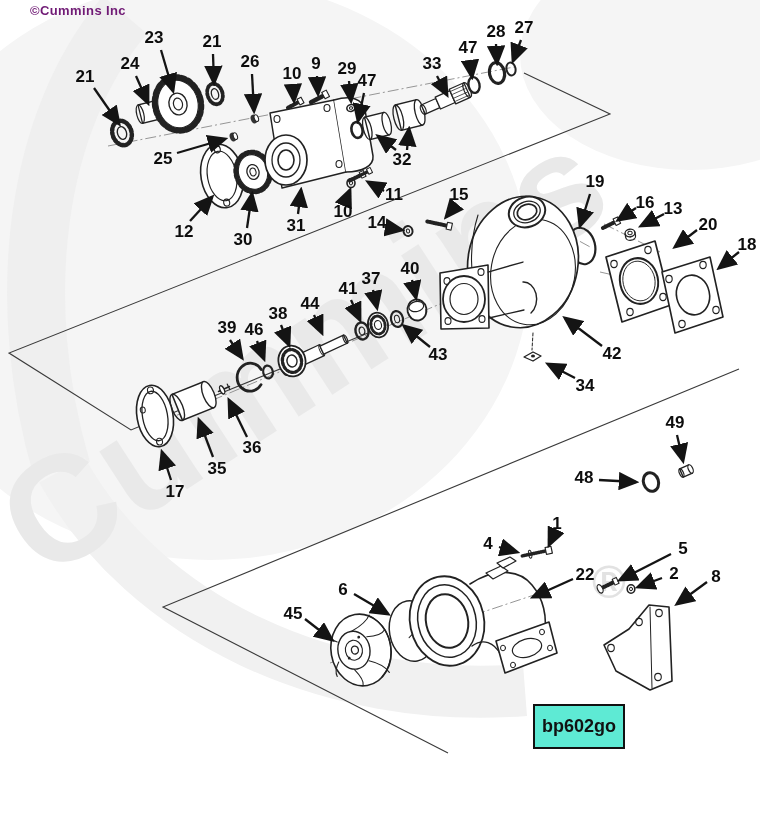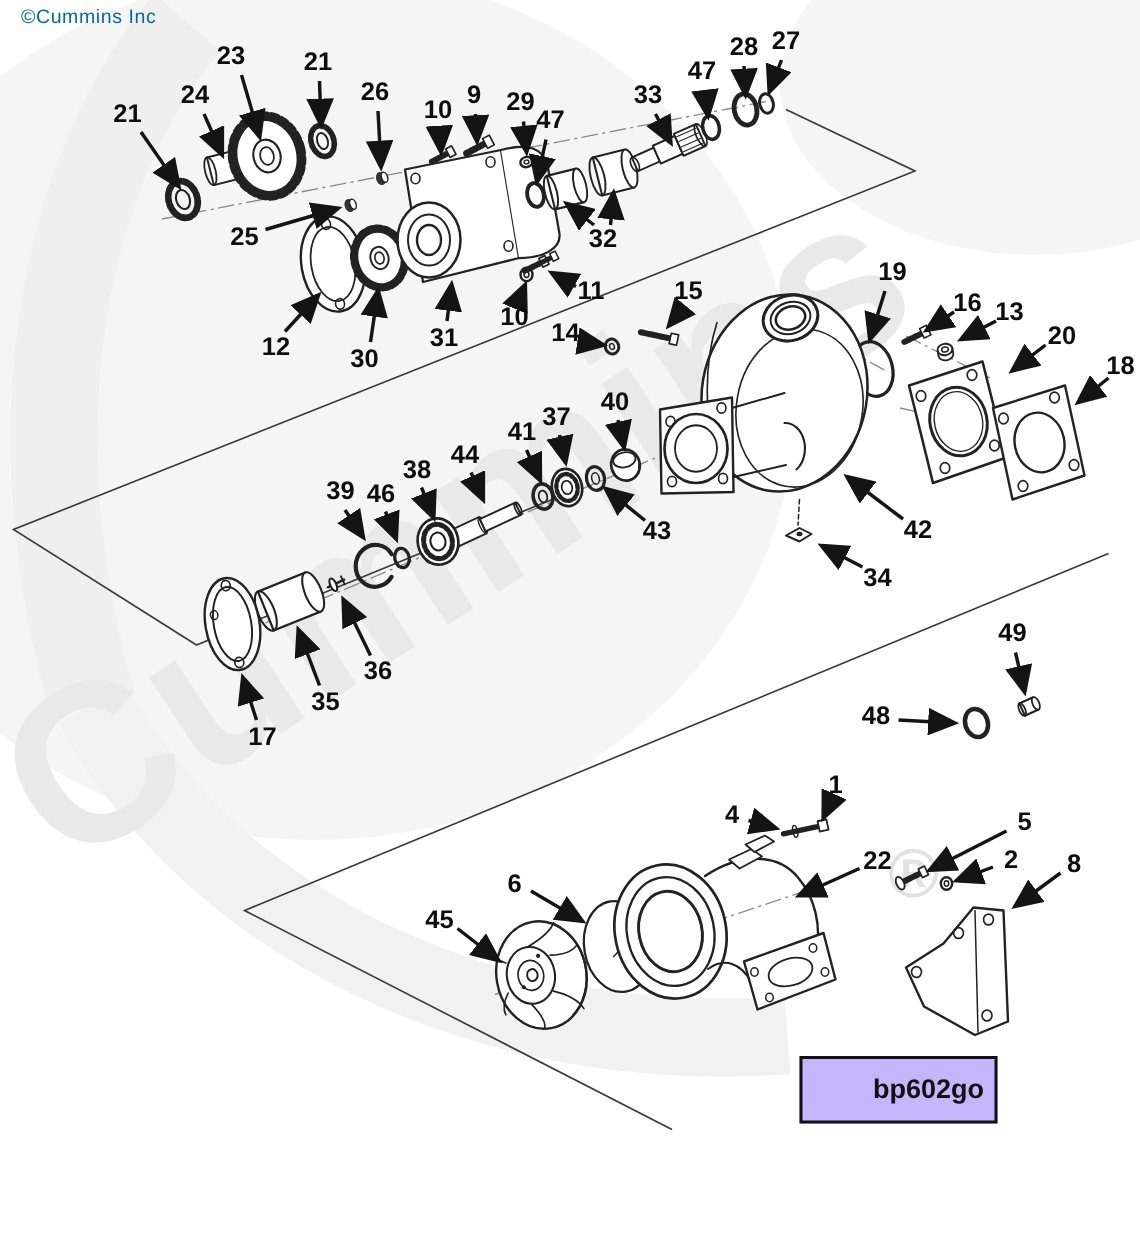--- a/index.html
+++ b/index.html
@@ -1,22 +1,22 @@
 <!DOCTYPE html>
 <html><head>
 <meta charset="utf-8">
 <style>
   html,body{margin:0;padding:0;background:#fff;}
   .stage{position:relative;width:760px;height:837px;background:#fff;overflow:hidden;
          font-family:"Liberation Sans",sans-serif;}
-  .copyright{position:absolute;top:3px;left:14px;font-size:13px;font-weight:normal;
-             color:#0369a1;letter-spacing:.4px;}
+  .copyright{position:absolute;top:3px;left:30px;font-size:13px;font-weight:bold;
+             color:#701a75;letter-spacing:.4px;}
   .figure-box{position:absolute;left:533px;top:704px;width:88px;height:41px;
-              border:2.5px solid #111;background:#c4b5fd;display:flex;align-items:center;
-              justify-content:center;padding-left:40px;}
+              border:2.5px solid #111;background:#5eead4;display:flex;align-items:center;
+              justify-content:center;}
   .figure-box span{font-weight:bold;font-size:18px;color:#111;}
   svg{position:absolute;left:0;top:0;}
   .callout-label{font-family:"Liberation Sans",sans-serif;font-weight:bold;
                  font-size:17px;fill:#0d0d0d;}
   .wm-text{font-family:"Liberation Sans",sans-serif;font-weight:bold;}
 </style>
 </head>
 <body>
 
 <div class="stage">

